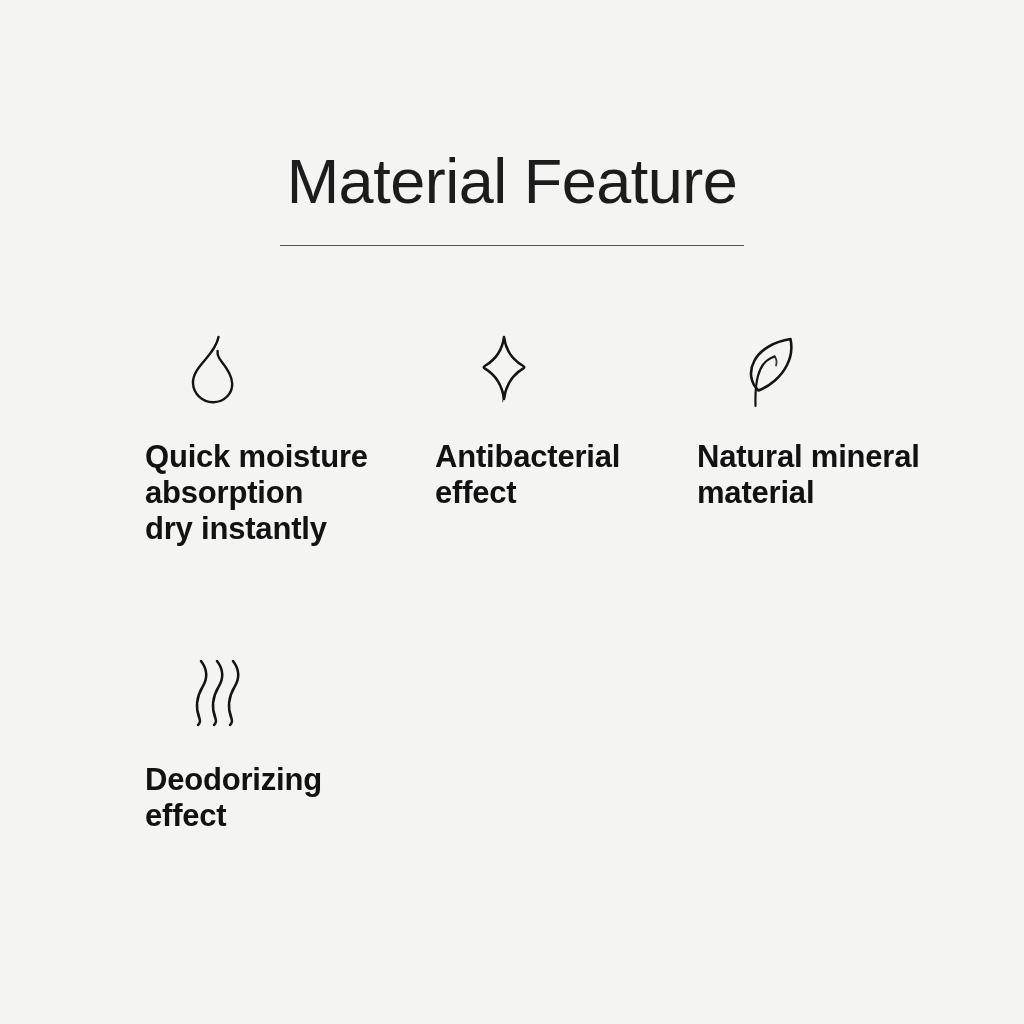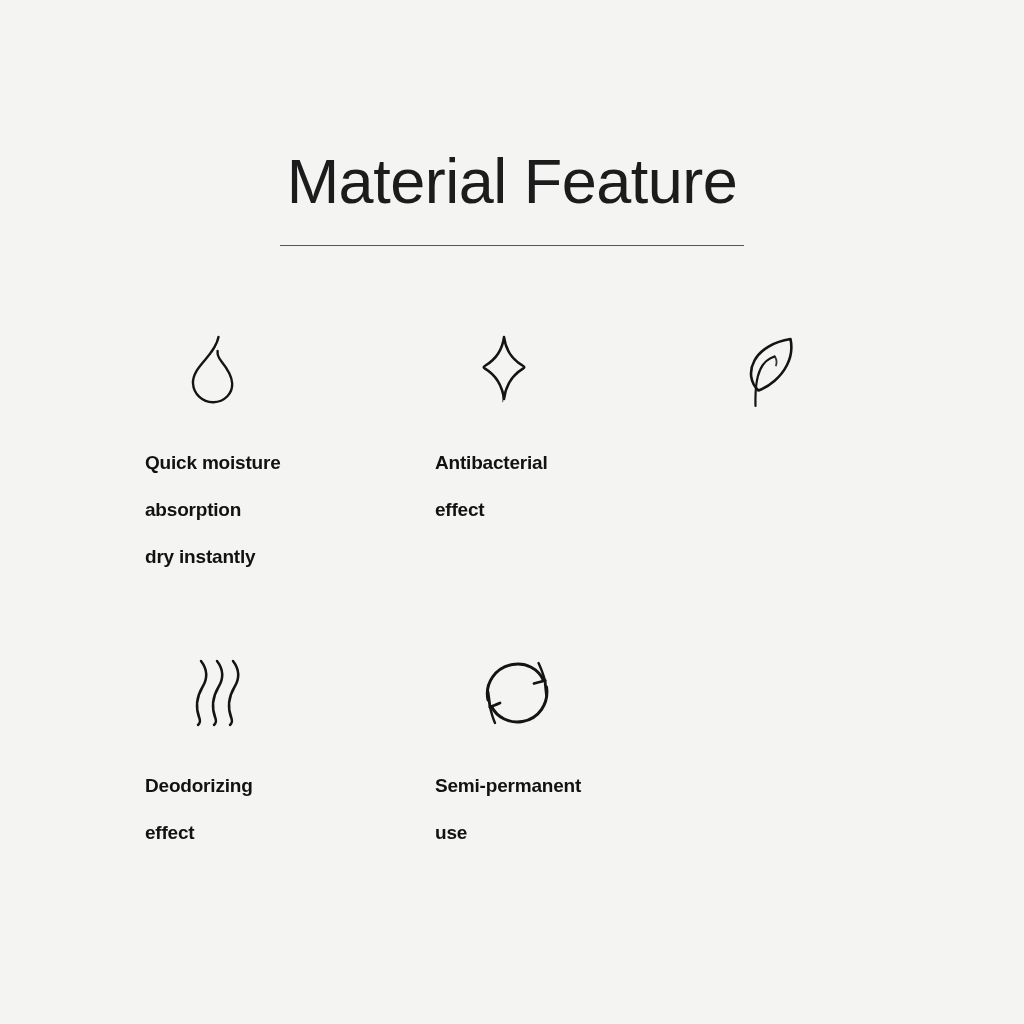--- a/index.html
+++ b/index.html
@@ -65,22 +65,22 @@
   .icon-pad-1 { padding-left: 42px; }
   .icon-pad-2 { padding-left: 34px; }
   .icon-pad-3 { padding-left: 44px; }
   .icon-pad-4 { padding-left: 40px; }
   .icon-pad-5 { padding-left: 18px; }
   .icon-pad-6 { padding-left: 44px; }
 
   .feature-label {
     font-family: "Liberation Sans", sans-serif;
     font-weight: bold;
-    font-size: 19px;
-    line-height: 47px;
+    font-size: 31px;
+    line-height: 36px;
     color: #121212;
     letter-spacing: -0.2px;
     white-space: pre-line;
     margin: 0;
   }
 
   
   .row-2 .feature-icon {
     height: 74px;
     margin-bottom: 32px;
@@ -120,49 +120,31 @@
   </div>
 
   <div class="feature-cell">
     <div class="feature-icon icon-pad-3">
       <svg width="64" height="78" viewBox="0 0 64 78" fill="none">
         <path d="M49.5 6 C33 8.5 19.5 16.5 13.5 27.5 C7.5 38.5 9.5 50 17.5 57.5 C28.5 53.5 40 44 46 32 C50.5 23 51 13 49.5 6 Z" stroke="#141414" stroke-width="2.6" stroke-linecap="round" stroke-linejoin="round"></path>
         <path d="M14.5 73 C14.2 62 14.6 52 16.8 43.5 C19.5 33 25.5 26 33.5 23.5" stroke="#141414" stroke-width="2.2" stroke-linecap="round"></path>
         <path d="M33.5 23.5 C35.6 25.6 36 29 35 32.5" stroke="#141414" stroke-width="1.8" stroke-linecap="round" opacity="0.85"></path>
       </svg>
     </div>
+    <p class="feature-label">Natural mineral
+material</p>
   </div>
 
   <div class="feature-cell row-2">
     <div class="feature-icon icon-pad-4">
       <svg width="62" height="74" viewBox="0 0 62 74" fill="none">
         <path d="M16 5 C22.5 13.5 23 22 17.5 31 C11.5 41 10 51 14.5 62.5 C15.5 65.2 15.2 67 13 69" stroke="#141414" stroke-width="2.5" stroke-linecap="round" stroke-linejoin="round"></path>
         <path d="M32 5 C38.5 13.5 39 22 33.5 31 C27.5 41 26 51 30.5 62.5 C31.5 65.2 31.2 67 29 69" stroke="#141414" stroke-width="2.5" stroke-linecap="round" stroke-linejoin="round"></path>
         <path d="M48 5 C54.5 13.5 55 22 49.5 31 C43.5 41 42 51 46.5 62.5 C47.5 65.2 47.2 67 45 69" stroke="#141414" stroke-width="2.5" stroke-linecap="round" stroke-linejoin="round"></path>
       </svg>
     </div>
     <p class="feature-label">Deodorizing
 effect</p>
   </div>
 
 
-  <div class="feature-cell row-2">
-    <div class="feature-icon icon-pad-6">
-      <svg width="78" height="74" viewBox="0 0 78 74" fill="none">
-
-        <path d="M9 44 C5.5 27 16.5 11.5 33.5 8.5 C47 6 59.5 13 64.5 24.5" stroke="#141414" stroke-width="3" stroke-linecap="round" stroke-linejoin="round"></path>
-
-        <path d="M55 27.5 C59 26.5 63 25.5 66 24.5" stroke="#141414" stroke-width="2.8" stroke-linecap="round" stroke-linejoin="round"></path>
-        <path d="M66 24.5 C66.5 30 67 35 67.5 39" stroke="#141414" stroke-width="2.8" stroke-linecap="round" stroke-linejoin="round"></path>
-        <path d="M66 24.5 C64 17.5 62 12 59.5 7" stroke="#141414" stroke-width="2.4" stroke-linecap="round" stroke-linejoin="round"></path>
-
-        <path d="M67.5 31 C70 47.5 60 62.5 43.5 65.5 C30.5 67.8 18 61.5 12.5 50.5" stroke="#141414" stroke-width="3" stroke-linecap="round" stroke-linejoin="round"></path>
-
-        <path d="M21 47 C17.5 48.5 14 50 11 51" stroke="#141414" stroke-width="2.8" stroke-linecap="round" stroke-linejoin="round"></path>
-        <path d="M11 51 C10.2 45 9.5 40 9 36" stroke="#141414" stroke-width="2.8" stroke-linecap="round" stroke-linejoin="round"></path>
-        <path d="M11 51 C12.5 57.5 14 62.5 16 67" stroke="#141414" stroke-width="2.4" stroke-linecap="round" stroke-linejoin="round"></path>
-      </svg>
-    </div>
-    <p class="feature-label">Semi-permanent
-use</p>
-  </div>
 
 </div>
 
 </body></html>

